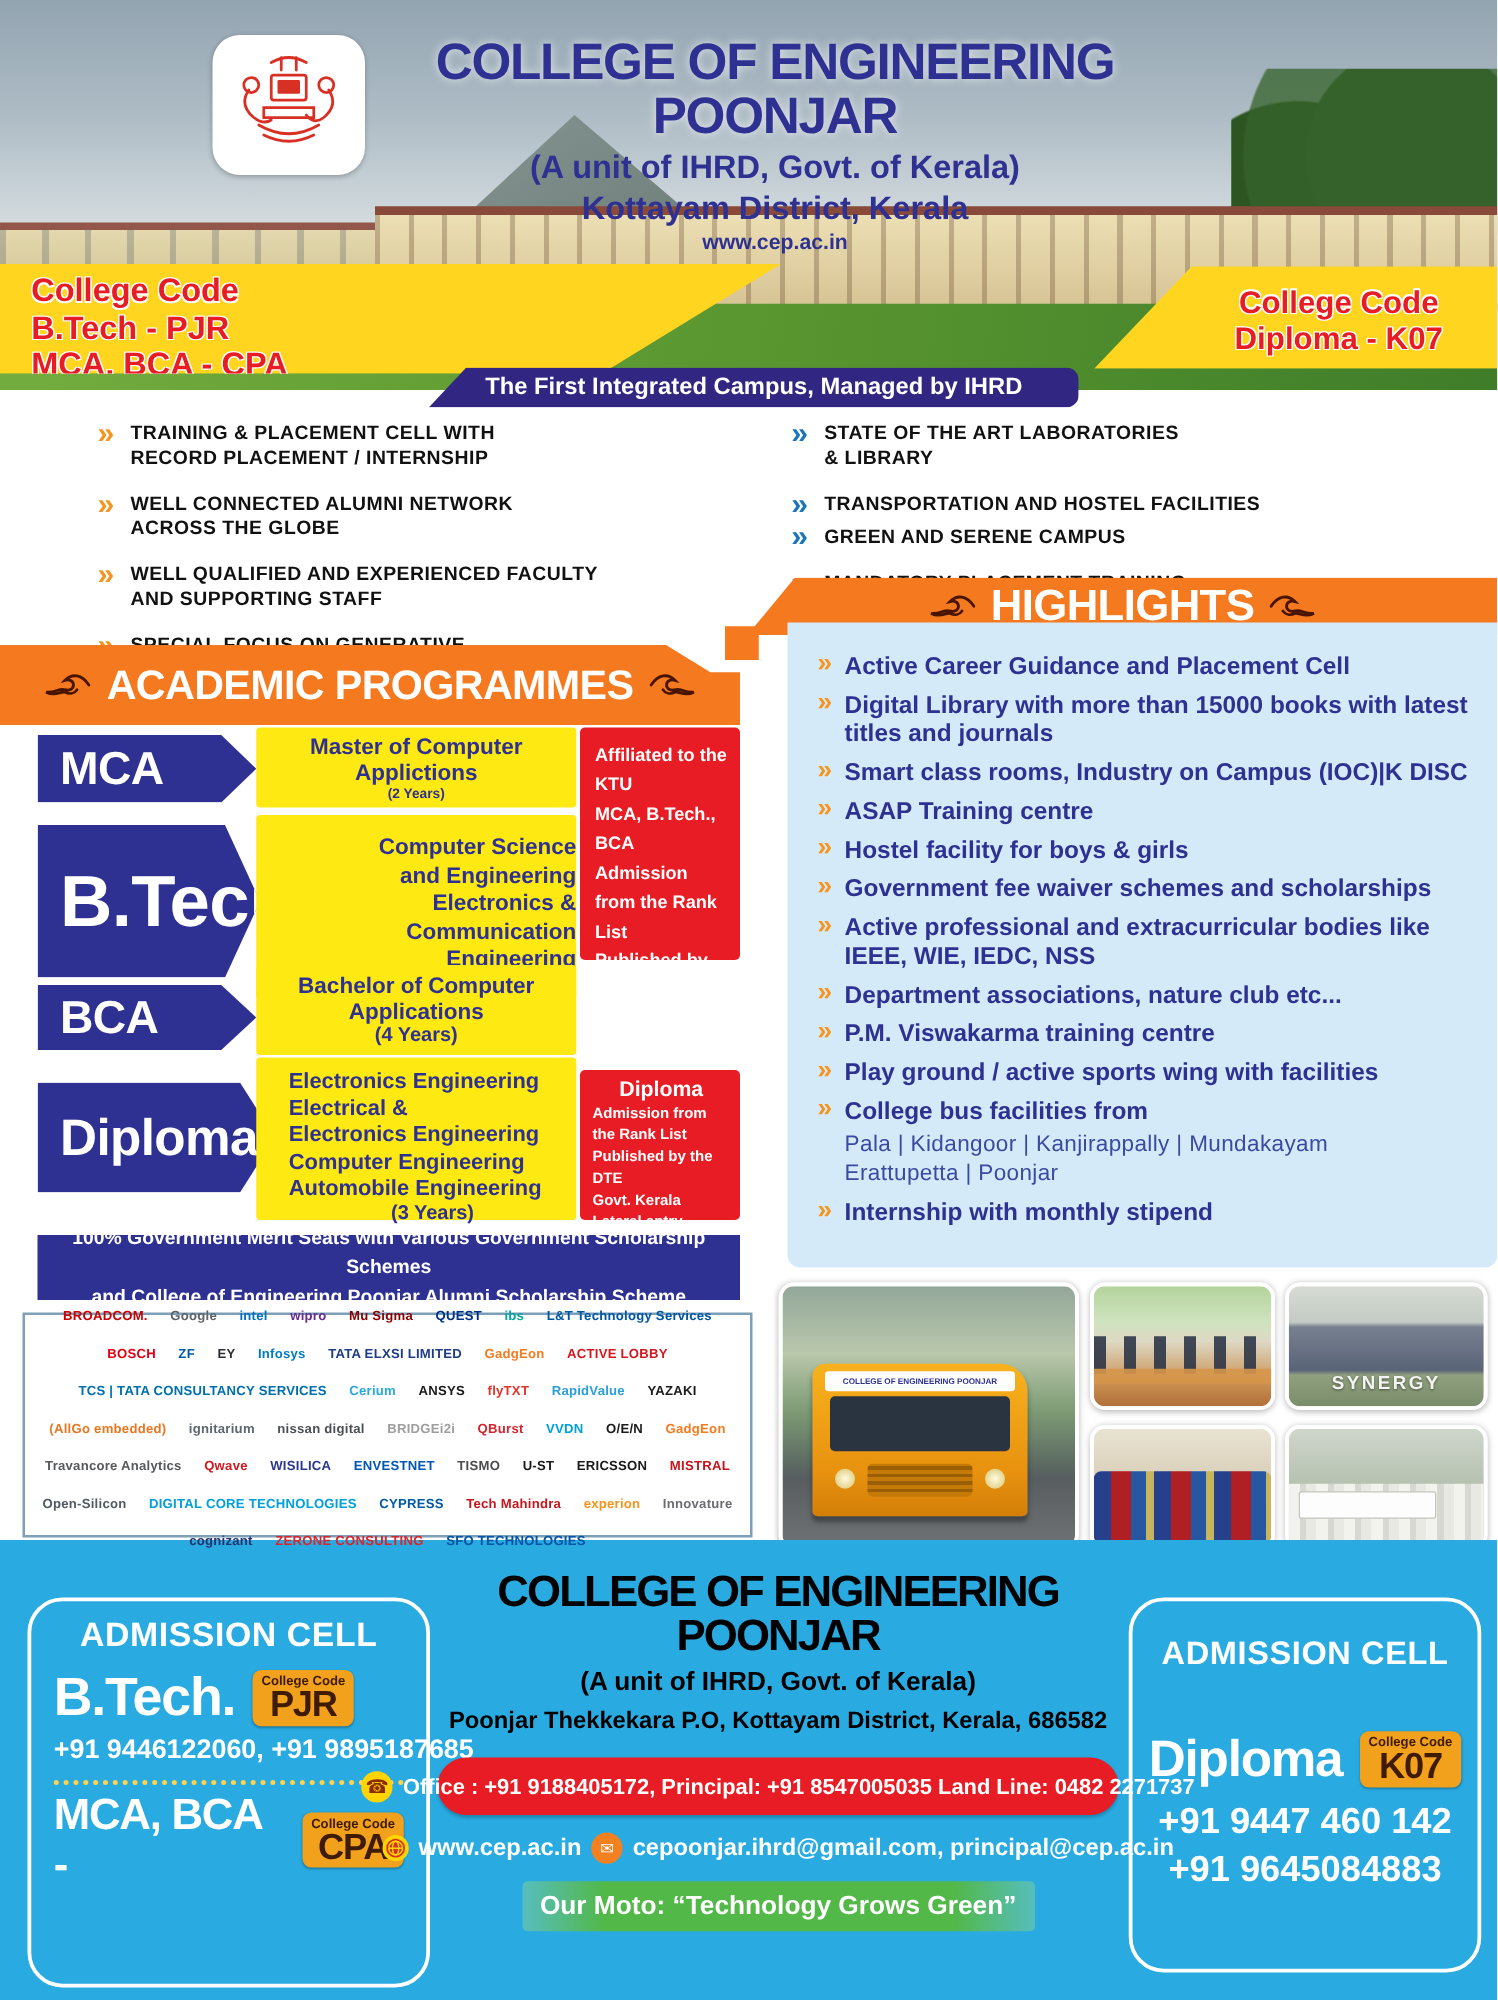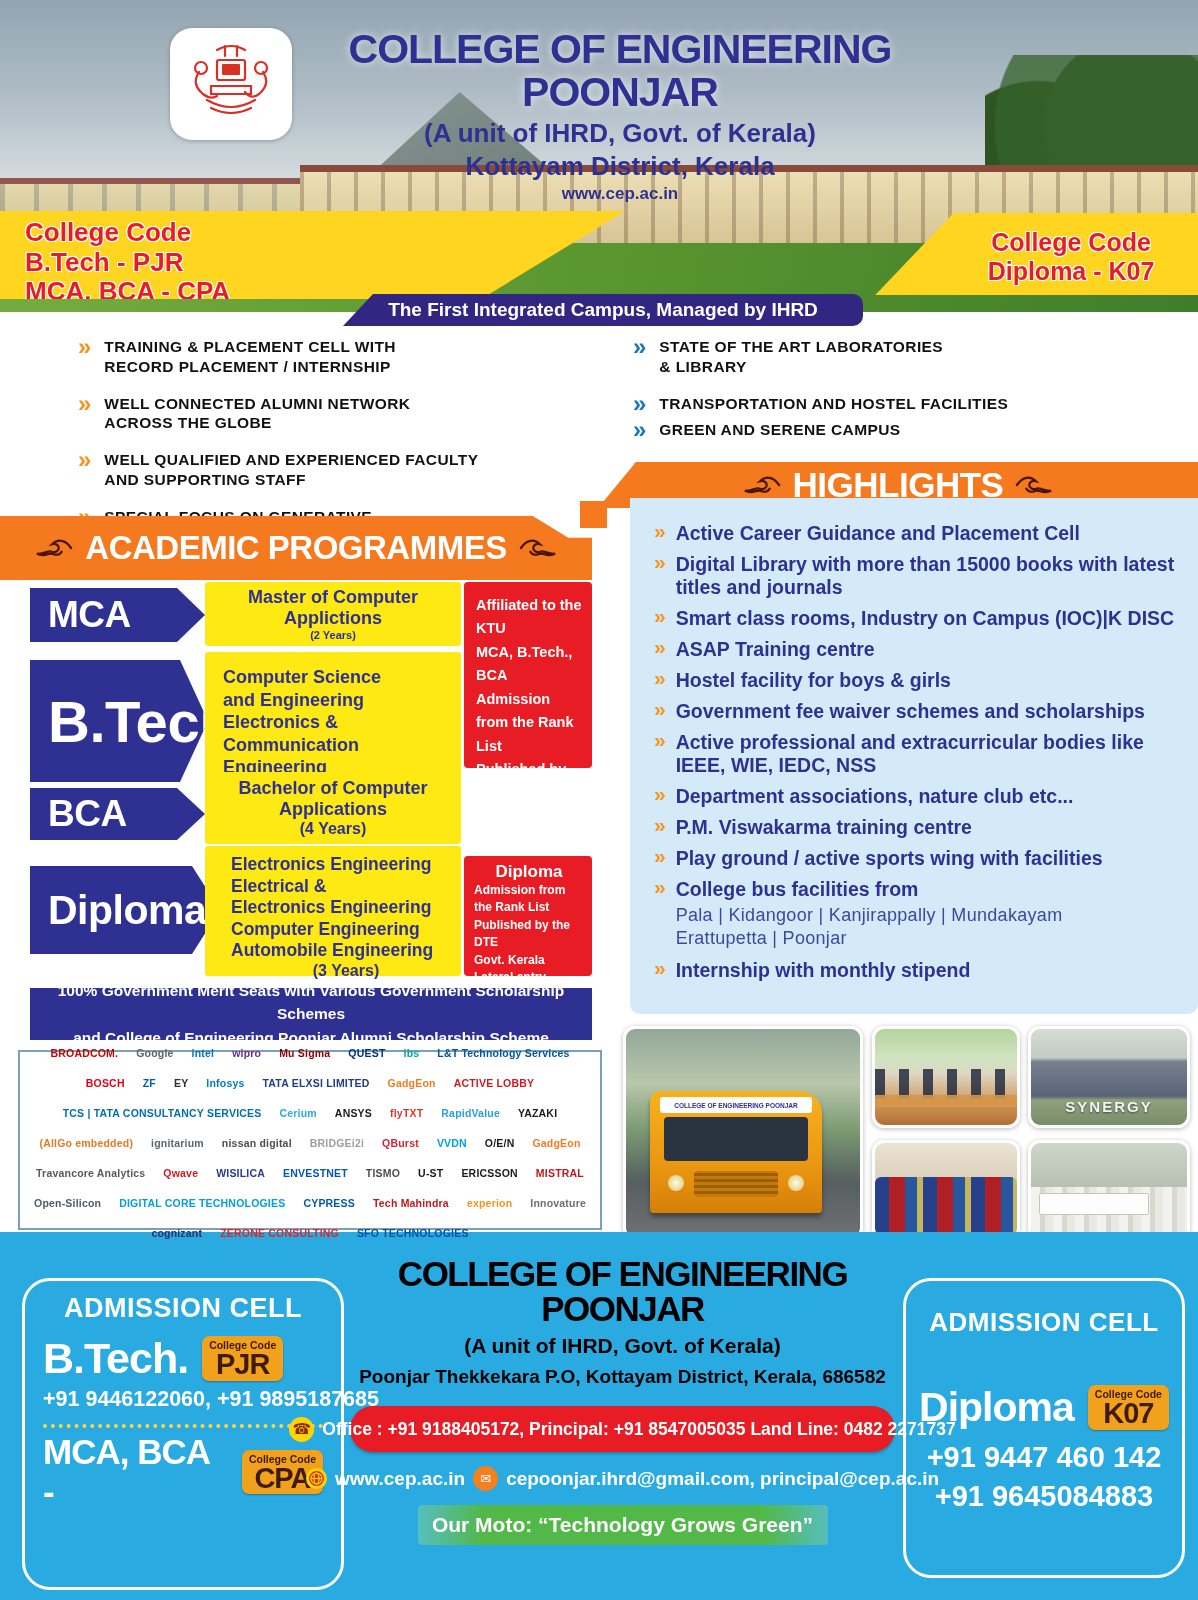--- a/index.html
+++ b/index.html
@@ -361,21 +361,21 @@
   </div>
   <div class="ybox centered" style="left:205px;top:582px;width:256px;height:64px;">
     <div class="ydesc" style="font-size:18px;">Master of Computer Applictions</div>
     <div class="yyears" style="font-size:11px;">(2 Years)</div>
   </div>
 
   <div class="chip" style="left:30px;top:660px;width:178px;height:122px;font-size:58px;">
     <span>B.Tech</span>
   </div>
   <div class="ybox" style="left:205px;top:652px;width:256px;height:148px;padding:14px 0 0 18px;">
-    <div class="ydesc pre" style="font-size:18px;line-height:1.25;">Computer Science
+    <div class="ydesc pre" style="font-size:18px;line-height:1.25;text-align:right;">Computer Science
 and Engineering
 Electronics &amp;
 Communication Engineering</div>
     <div class="yyears" style="font-size:16px;margin-top:2px;">(4 Years)</div>
   </div>
 
   <div class="chip" style="left:30px;top:788px;width:175px;height:52px;font-size:37px;">
     <span>BCA</span>
   </div>
   <div class="ybox centered" style="left:205px;top:772px;width:256px;height:72px;">

